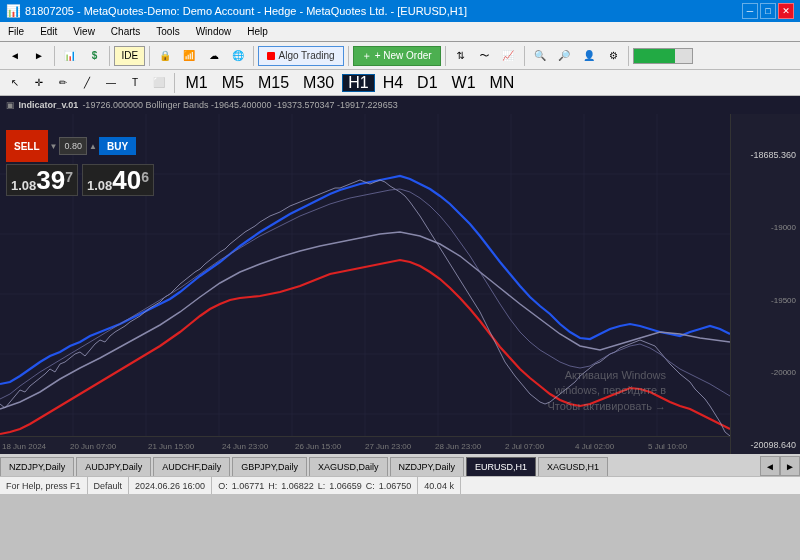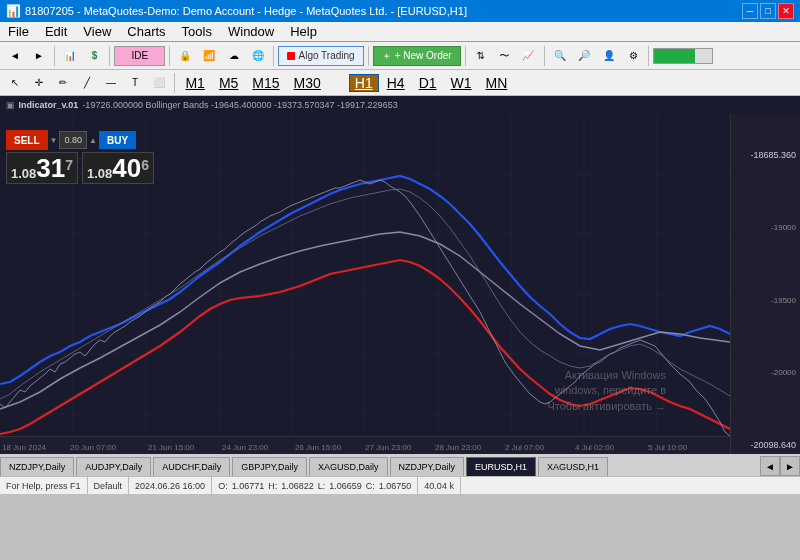--- a/index.html
+++ b/index.html
@@ -36,21 +36,21 @@
       display: flex;
       align-items: center;
       border-bottom: 1px solid #999;
     }
     .menu-item {
       padding: 0 8px;
       height: 100%;
       display: flex;
       align-items: center;
       cursor: pointer;
-      font-size: 13px;
+      font-size: 10px;
       color: #000;
     }
 
     
     .toolbar {
       background: #f0f0f0;
       height: 28px;
       display: flex;
       align-items: center;
       padding: 2px 4px;
@@ -65,22 +65,22 @@
       border: 1px solid transparent;
       cursor: pointer;
       display: flex;
       align-items: center;
       justify-content: center;
       font-size: 10px;
       gap: 2px;
     }
     .tb-sep { width: 1px; height: 20px; background: #bbb; margin: 0 2px; }
     .tb-text-btn {
-      padding: 2px 16px;
-      background: #f9a8d4;
+      padding: 2px 6px;
+      background: #fef9c3;
       border: 1px solid #999;
       cursor: pointer;
       font-size: 10px;
       height: 20px;
       display: flex; align-items: center;
     }
     .tb-algo {
       background: #e8f0fe;
       border: 1px solid #4a8fdd;
       padding: 2px 8px;
@@ -97,27 +97,27 @@
       font-size: 10px;
       cursor: pointer;
       height: 20px;
       display: flex; align-items: center; gap: 3px;
       color: white;
     }
     .red-dot { width: 8px; height: 8px; background: red; border-radius: 1px; }
     .tf-btn {
       padding: 1px 5px;
       height: 18px;
-      font-size: 14px;
+      font-size: 16px;
       background: #f0f0f0;
       border: 1px solid transparent;
       cursor: pointer;
-      display: flex; align-items: center; text-decoration: underline;
-    }
-    .tf-btn.active { background: #a16207; color: white; border: 1px solid #005aa3; margin-left: 20px; }
+      display: flex; align-items: center;
+    }
+    .tf-btn.active { background: #0f172a; color: white; border: 1px solid #005aa3; }
 
     
     .chart-info-bar {
       background: #1a1a2e;
       height: 18px;
       display: flex;
       align-items: center;
       padding: 0 6px;
       color: #aaa;
       font-size: 9px;
@@ -155,21 +155,21 @@
       align-items: center;
     }
     .sell-btn {
       background: #cc2200;
       color: white;
       border: none;
       padding: 2px 8px;
       font-size: 10px;
       font-weight: bold;
       cursor: pointer;
-      height: 20px;
+      height: 32px;
     }
     .buy-btn {
       background: #0066cc;
       color: white;
       border: none;
       padding: 2px 8px;
       font-size: 10px;
       font-weight: bold;
       cursor: pointer;
       height: 18px;
@@ -390,21 +390,21 @@
         <div class="sell-buy-row">
           <button class="sell-btn">SELL</button>
           <span class="arrow-small">▼</span>
           <div class="spread-box">0.80</div>
           <span class="arrow-small">▲</span>
           <button class="buy-btn">BUY</button>
         </div>
         <div class="bid-ask-row">
           <div class="price-box">
             <span class="price-main">1.08</span>
-            <span class="price-large">31</span>
+            <span class="price-large">39</span>
             <span class="price-sup">7</span>
           </div>
           <div class="price-box">
             <span class="price-main">1.08</span>
             <span class="price-large">40</span>
             <span class="price-sup">6</span>
           </div>
         </div>
       </div>
 
@@ -492,21 +492,21 @@
 
     <div style="width:70px; background:#1e1e30; border-left:1px solid #333; display:flex; flex-direction:column; justify-content:space-between; padding:4px 2px;">
       <div class="price-label" style="color:#ccc; font-size:9px;margin-top:32px;">-18685.360</div>
       <div class="price-label">-19000</div>
       <div class="price-label">-19500</div>
       <div class="price-label">-20000</div>
       <div class="price-label" style="color:#ccc; font-size:9px;">-20098.640</div>
     </div>
   </div>
 
-  <div style="background:#1e1e30; height:18px; display:flex; align-items:center; border-top:1px solid #333; position:absolute; bottom:0; left:0; right:70px;">
+  <div style="background:#1e1e30; height:18px; display:flex; align-items:flex-end; border-top:1px solid #333; position:absolute; bottom:0; left:0; right:70px;">
     <svg width="100%" height="18">
       <text x="2" y="13" fill="#777" font-size="8">18 Jun 2024</text>
       <text x="70" y="13" fill="#777" font-size="8">20 Jun 07:00</text>
       <text x="148" y="13" fill="#777" font-size="8">21 Jun 15:00</text>
       <text x="222" y="13" fill="#777" font-size="8">24 Jun 23:00</text>
       <text x="295" y="13" fill="#777" font-size="8">26 Jun 15:00</text>
       <text x="365" y="13" fill="#777" font-size="8">27 Jun 23:00</text>
       <text x="435" y="13" fill="#777" font-size="8">28 Jun 23:00</text>
       <text x="505" y="13" fill="#777" font-size="8">2 Jul 07:00</text>
       <text x="575" y="13" fill="#777" font-size="8">4 Jul 02:00</text>

